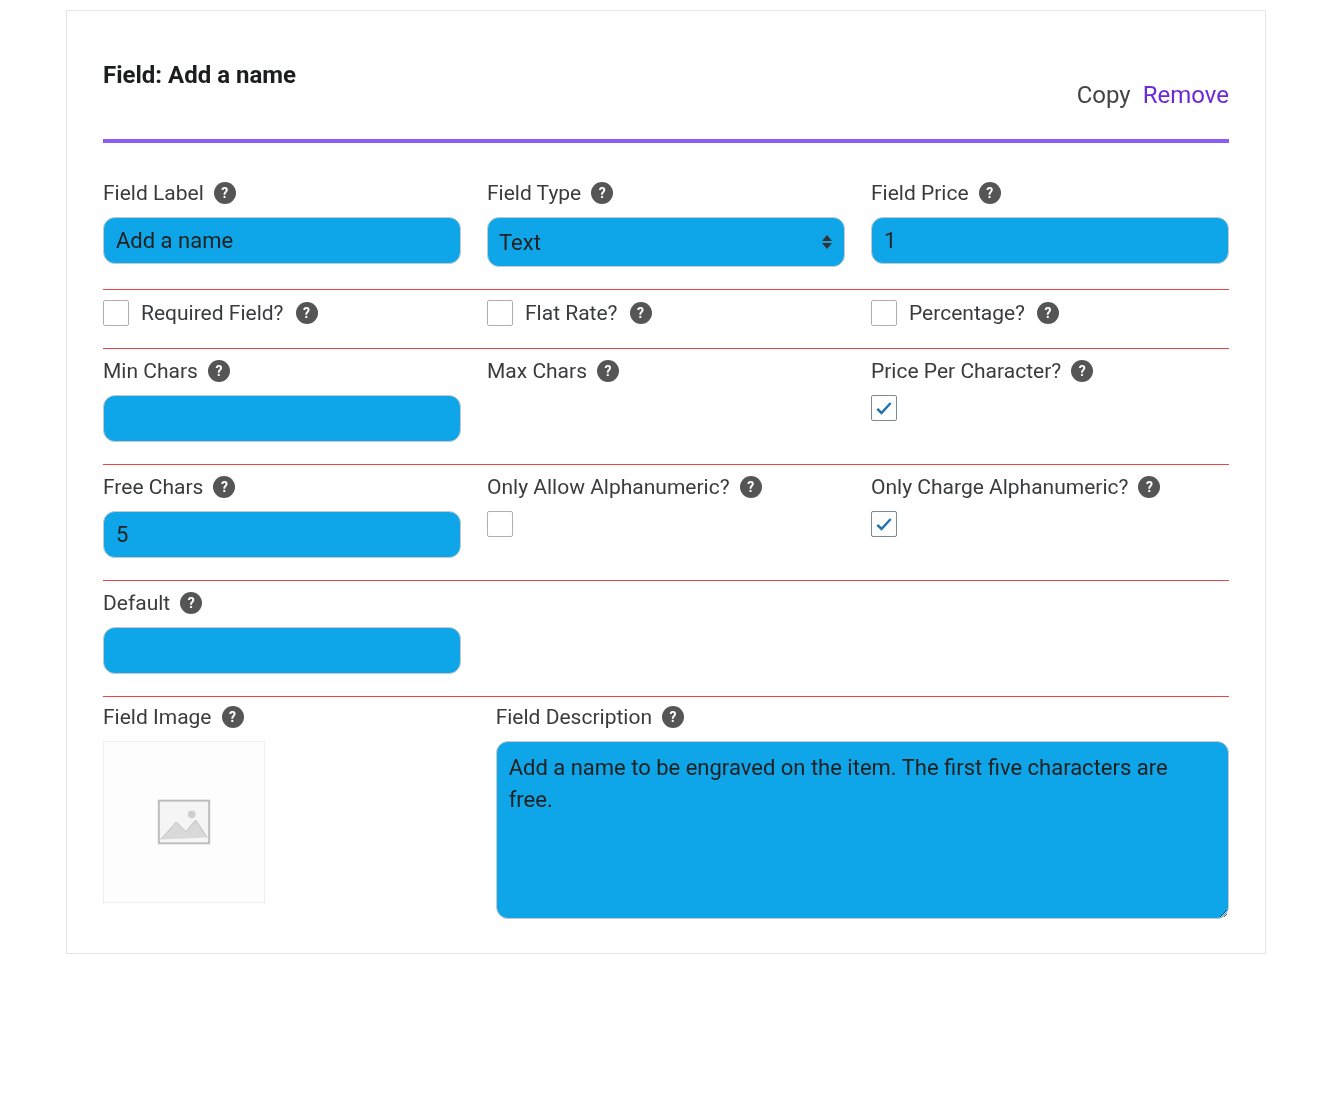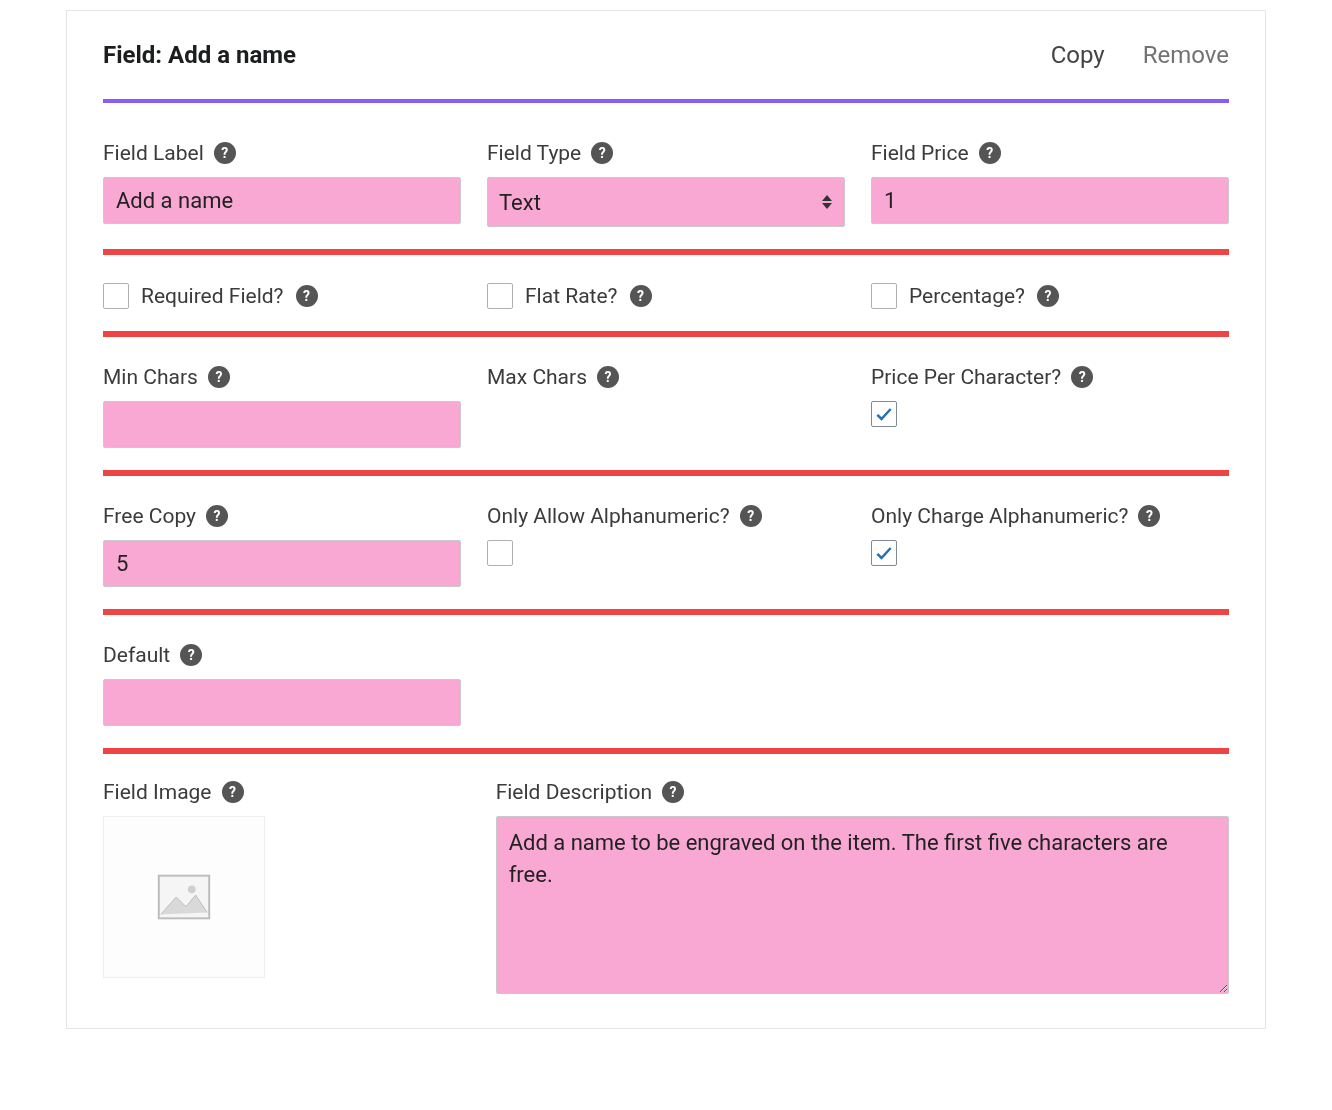--- a/index.html
+++ b/index.html
@@ -23,31 +23,30 @@
     align-items: center;
     padding-bottom: 30px;
     border-bottom: 4px solid #8b5cf6;
     margin-bottom: 28px;
   }
   .panel-title {
     font-size: 24px;
     font-weight: 700;
     color: #1c1d1e;
   }
-  .panel-actions { display: flex; gap: 38px; font-size: 24px; }
+  .panel-actions { display: flex; gap: 12px; font-size: 24px; margin-top: 40px; }
   .action-copy { color: #444; cursor: pointer; }
-  .action-remove { color: #737373; cursor: pointer; }
+  .action-remove { color: #6d28d9; cursor: pointer; }
 
   .row {
     display: grid;
     grid-template-columns: 1fr 1fr 1fr;
     gap: 26px;
     padding: 10px 0 22px 0;
-    border-bottom: 6px solid #ef4444;
-    margin-bottom: 18px;
+    border-bottom: 1px solid #ef4444;
   }
   .cell {}
   .label-line {
     display: flex;
     align-items: center;
     gap: 10px;
     margin-bottom: 12px;
     font-size: 21px;
     color: #3a3b3d;
   }
@@ -63,22 +62,22 @@
     font-size: 14px;
     font-weight: 700;
     cursor: help;
     flex-shrink: 0;
   }
   input[type="text"], .select-wrap, textarea {
     width: 100%;
     font-size: 22px;
     padding: 10px 12px;
     border: 1px solid #c9c9c9;
-    border-radius: 2px;
-    background: #f9a8d4;
+    border-radius: 12px;
+    background: #0ea5e9;
     color: #222;
     font-family: inherit;
   }
   .select-wrap {
     display: flex;
     align-items: center;
     justify-content: space-between;
     position: relative;
     height: 50px;
     padding-left: 11px;
@@ -235,21 +234,21 @@
         <svg viewBox="0 0 24 24">
             <polyline points="4,13 9,18 20,6" fill="none" stroke="#2271b1" stroke-width="3"></polyline>
           </svg>
       </span>
     </div>
   </div>
 
   <div class="row">
     <div class="cell">
       <div class="label-line">
-        <span>Free Copy</span>
+        <span>Free Chars</span>
         <span class="help-icon">?</span>
       </div>
       <input type="text" class="input-narrow" value="5" style="">
     </div>
     <div class="cell">
       <div class="label-line">
         <span>Only Allow Alphanumeric?</span>
         <span class="help-icon">?</span>
       </div>
       <span class="cb">

